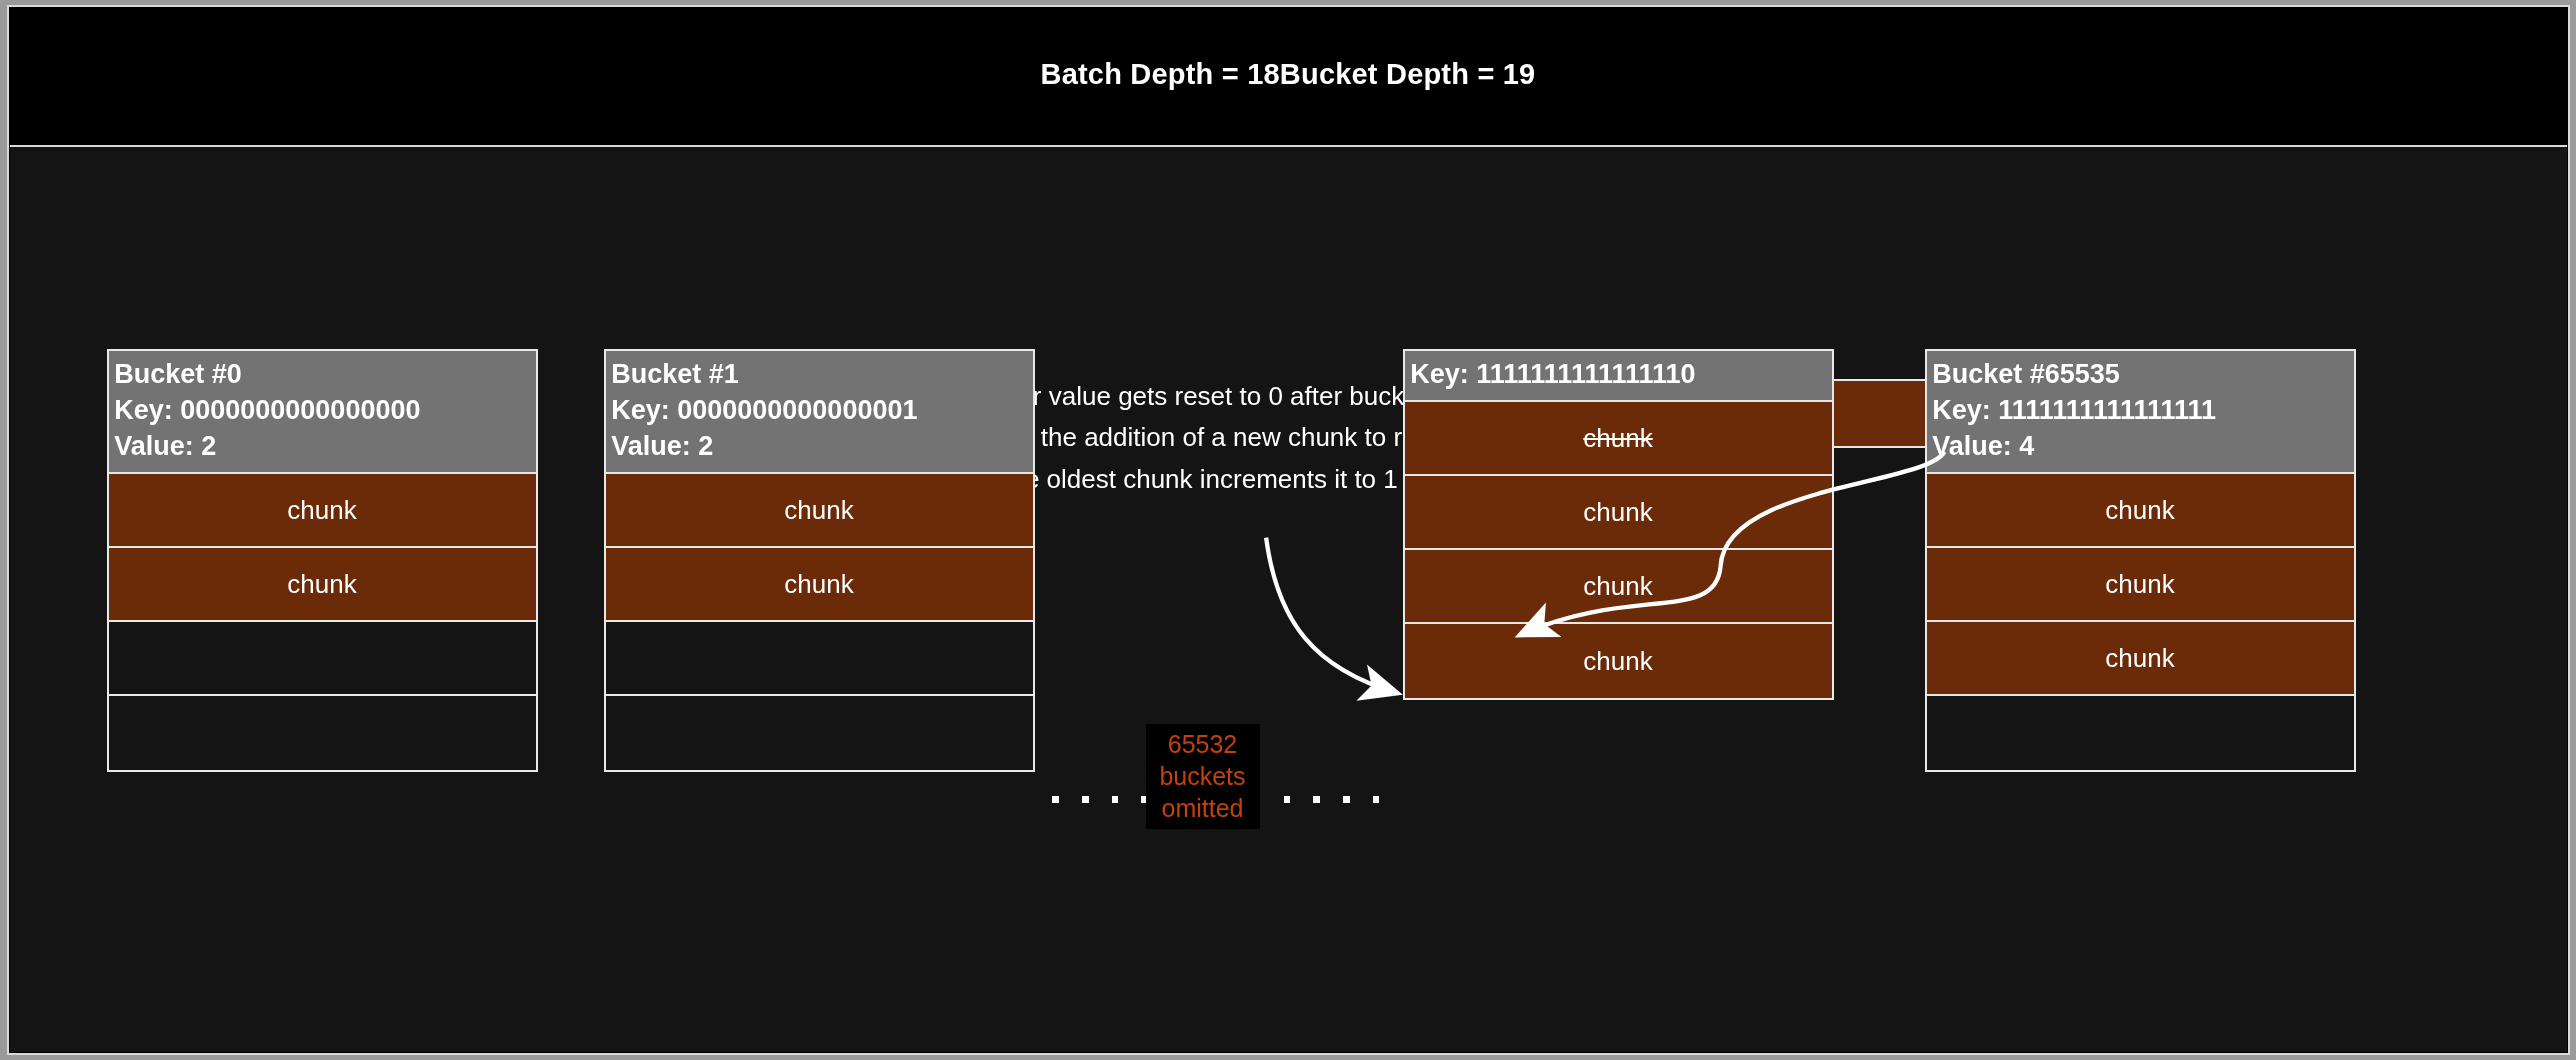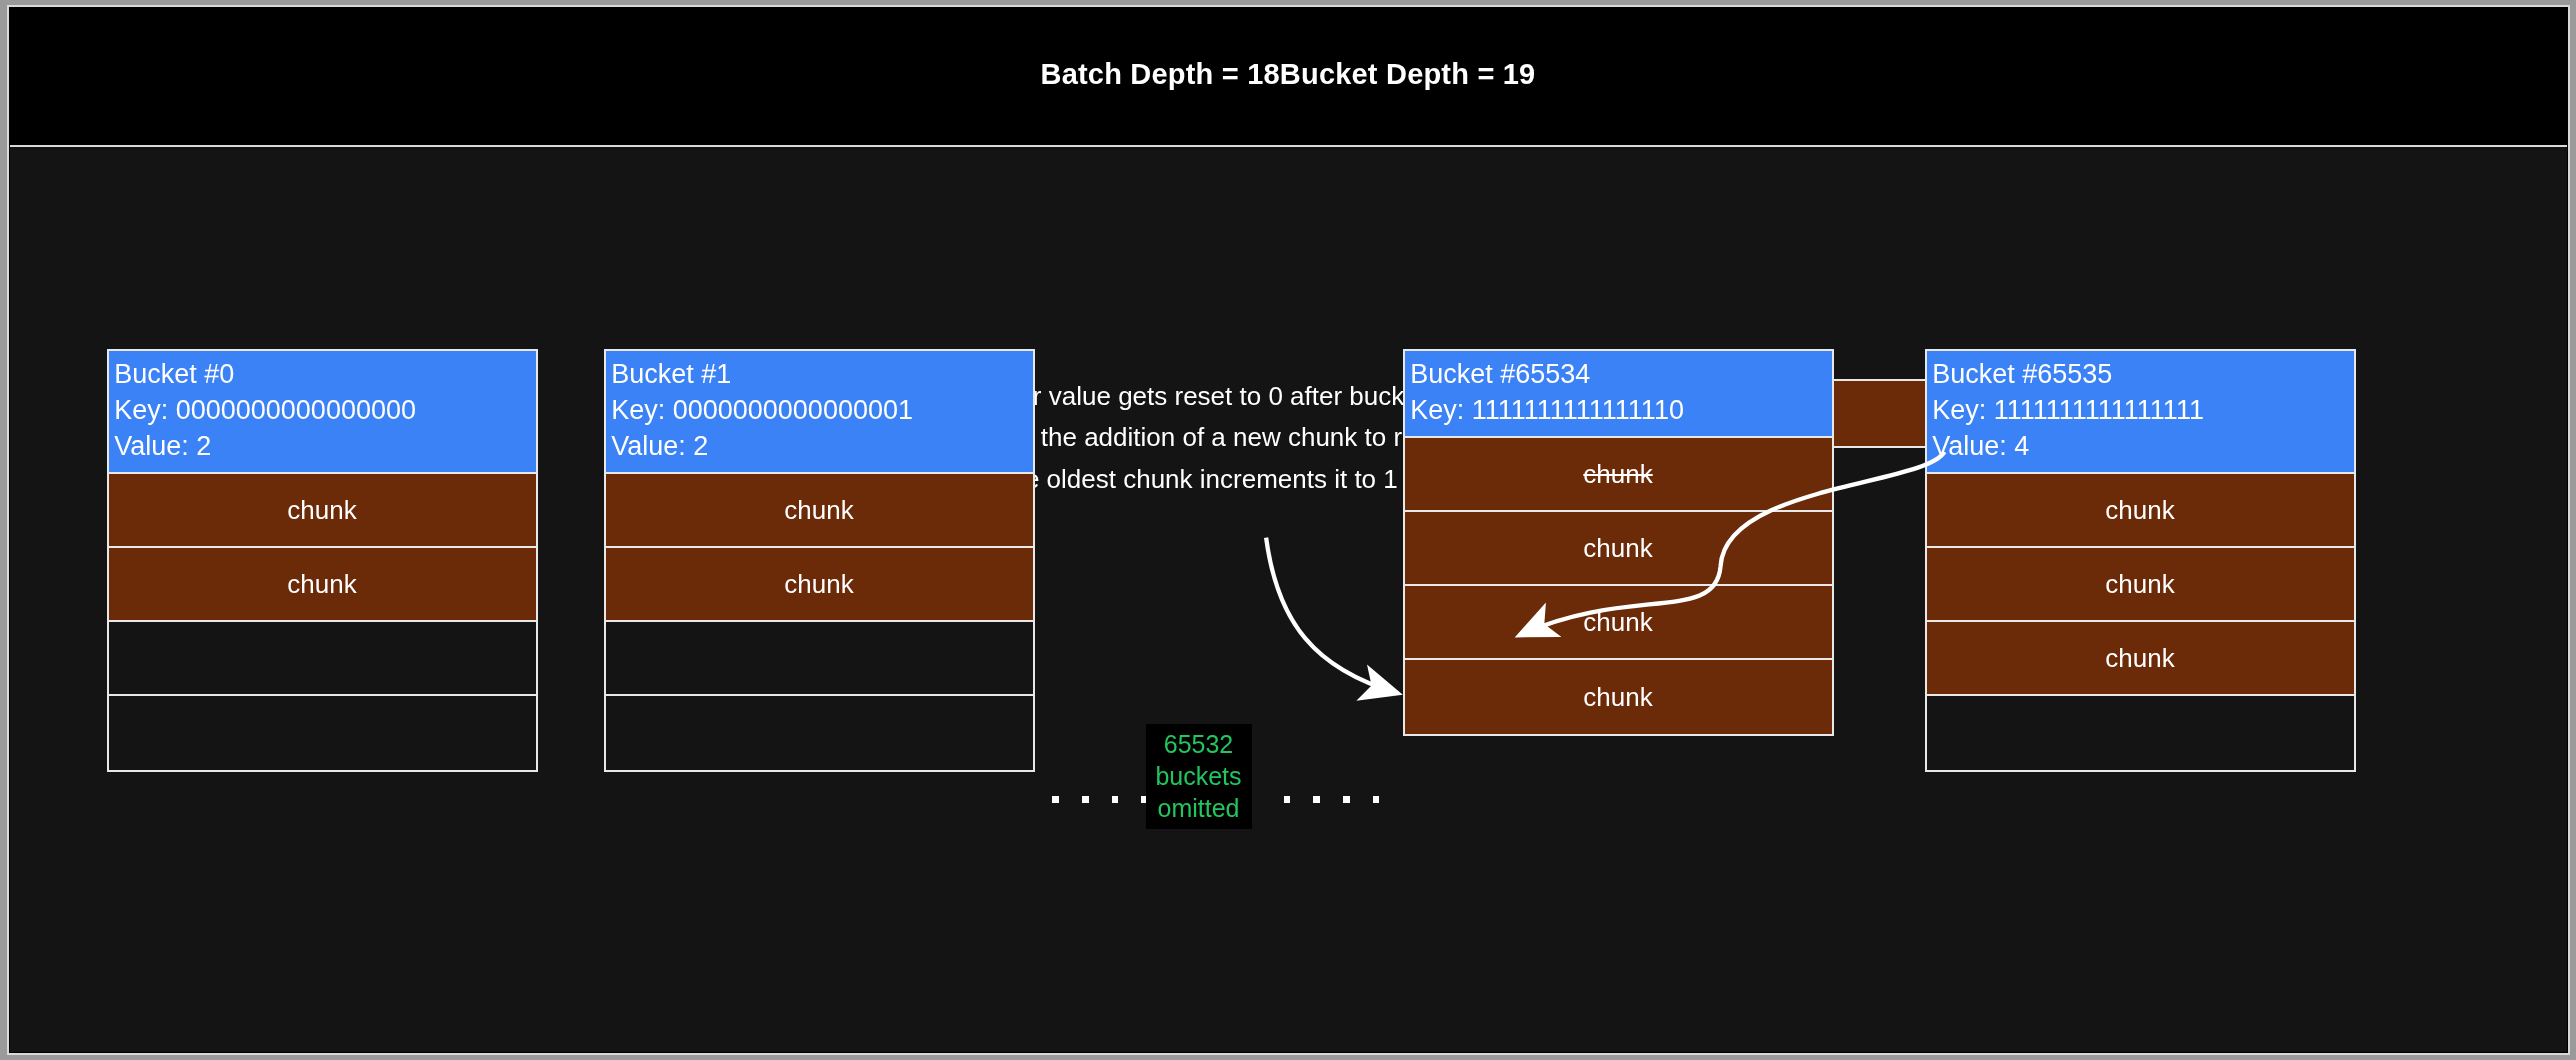--- a/index.html
+++ b/index.html
@@ -57,22 +57,23 @@
   
   .bucket {
     position: absolute;
     border: 2.9px solid #e8e8e8;
     box-sizing: border-box;
     background: #141414;
   }
   .bucket-head {
     padding: 5.7px 0 7.6px 5.7px;
     box-sizing: border-box;
-    background: #3b82f6;
+    background: #737373;
     border-bottom: 2.9px solid #e8e8e8;
+    font-weight: bold;
   }
   .bucket-head div {
     color: #ffffff;
     font-size: 27px;
     line-height: 1.33;
     white-space: nowrap;
   }
   .slot {
     height: 74px;
     box-sizing: border-box;
@@ -121,23 +122,23 @@
 
   
   #omitted-group {
     position: absolute;
     left: 1041px; top: 577px;
     width: 314px; height: 124px;
   }
   #omitted-label {
     position: absolute;
     left: 95px; top: 0px;
-    width: 106px;
+    width: 114px;
     background: #000000;
-    color: #22c55e;
+    color: #c2410c;
     font-size: 25px;
     line-height: 1.28;
     text-align: center;
     padding: 3.8px 3.8px 5.7px 3.8px;
     box-sizing: border-box;
   }
   .dot-row {
     position: absolute;
     top: 72px;
     display: flex;
@@ -224,21 +225,20 @@
             <span class="chunk-label">chunk</span>
           </div>
           <div class="slot filled">
             <span class="chunk-label">chunk</span>
           </div>
           <div class="slot"></div>
           <div class="slot"></div>
         </div>
         <div class="bucket" style="left: 1393px; top: 202px; width: 431px;">
           <div class="bucket-head">
-            <div>Bucket #65534</div>
             <div>Key: 1111111111111110</div>
           </div>
           <div class="slot filled">
             <span class="chunk-label struck">chunk</span>
           </div>
           <div class="slot filled">
             <span class="chunk-label">chunk</span>
           </div>
           <div class="slot filled">
             <span class="chunk-label">chunk</span>

